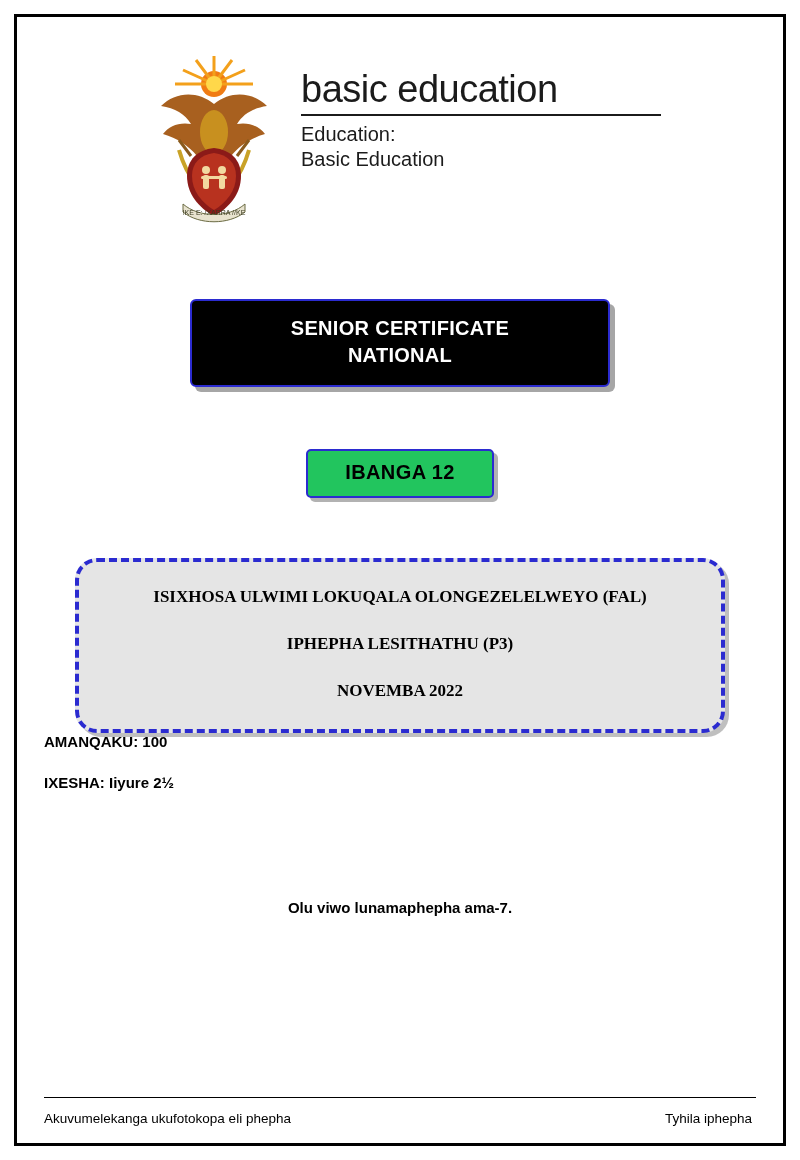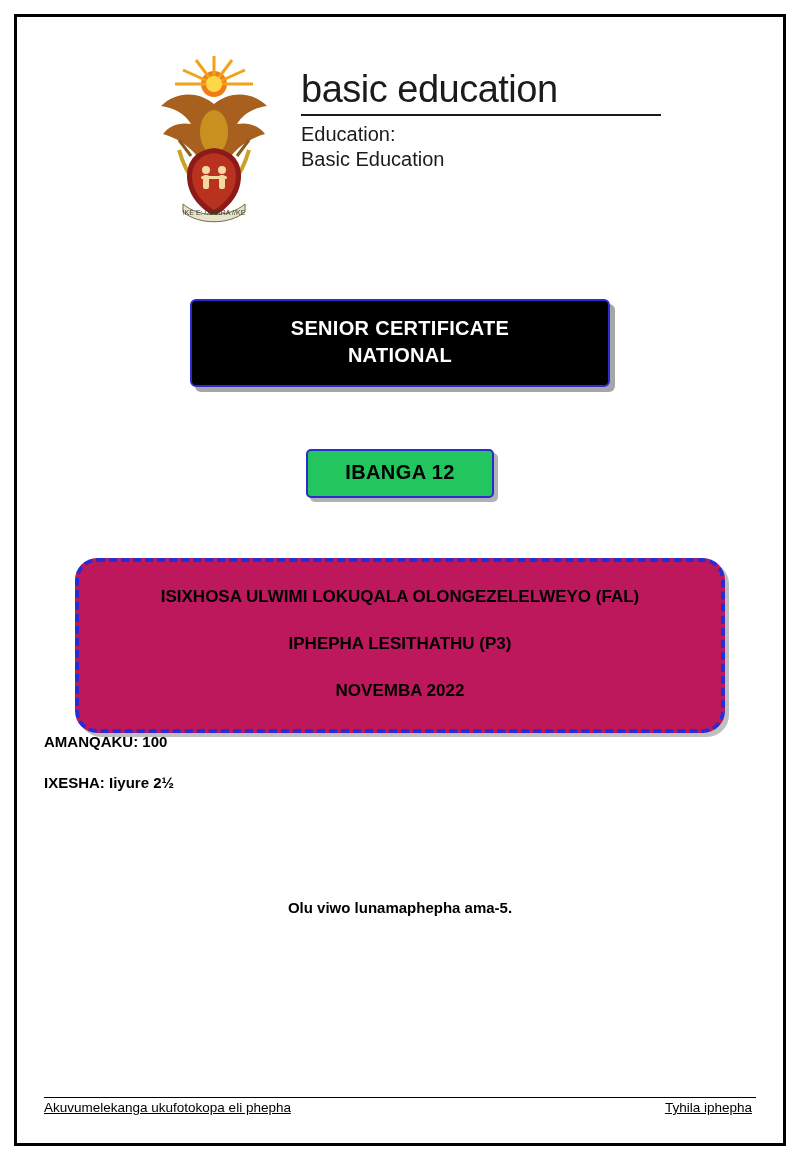--- a/index.html
+++ b/index.html
@@ -118,25 +118,26 @@
 
   
   .subject-wrap {
     margin-top: 60px;
     display: flex;
     justify-content: center;
   }
   .subject-box {
     width: 650px;
     padding: 24px 18px 26px 18px;
-    background: #be185d;
+    background: #e5e5e5;
     border: 4px dashed #2b2bd0;
     border-radius: 22px;
     text-align: center;
     box-shadow: 4px 4px 0 rgba(0,0,0,0.25);
+    font-family: Liberation Serif, serif;
   }
   .subject-box div {
     font-size: 17px;
     font-weight: bold;
     color: #000000;
     line-height: 1.35;
   }
   .subject-box div + div { margin-top: 24px; text-align: center; }
 
   
@@ -156,26 +157,25 @@
     text-align: center;
     font-size: 15px;
     font-weight: bold;
     color: #000000;
   }
 
   
   .footer {
     position: absolute;
     left: 44px;
-    bottom: 45px;
+    bottom: 34px;
     width: 712px;
     display: flex;
     justify-content: space-between;
     align-items: flex-end;
-    text-decoration: underline;
   }
   .footer-rule {
     position: absolute;
     left: 44px;
     bottom: 62px;
     width: 712px;
     height: 1px;
     background: #000000;
   }
   .footer span {
@@ -264,21 +264,21 @@
         <div>IPHEPHA LESITHATHU (P3)</div>
         <div>NOVEMBA 2022</div>
       </div>
     </div>
 
     <div class="meta">
       <div class="meta-line">AMANQAKU: 100</div>
       <div class="meta-line">IXESHA: Iiyure 2½</div>
     </div>
 
-    <div class="pages-note">Olu viwo lunamaphepha ama-5.</div>
+    <div class="pages-note">Olu viwo lunamaphepha ama-7.</div>
 
   </div>
 
   <div class="footer-rule"></div>
   <div class="footer">
     <span class="left">Akuvumelekanga ukufotokopa eli phepha</span>
     <span class="right">Tyhila iphepha</span>
   </div>
 </div>
 

